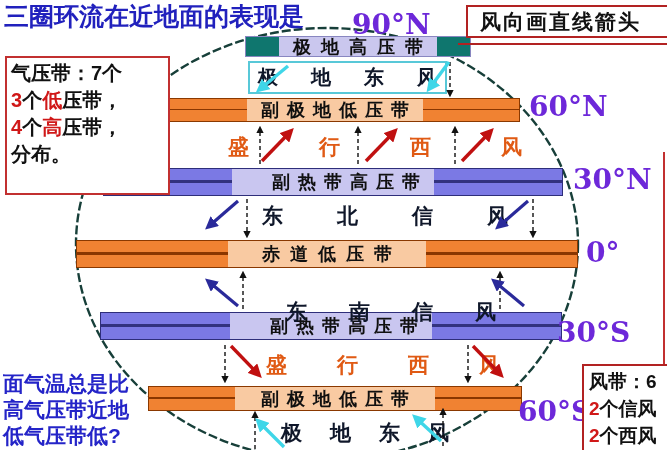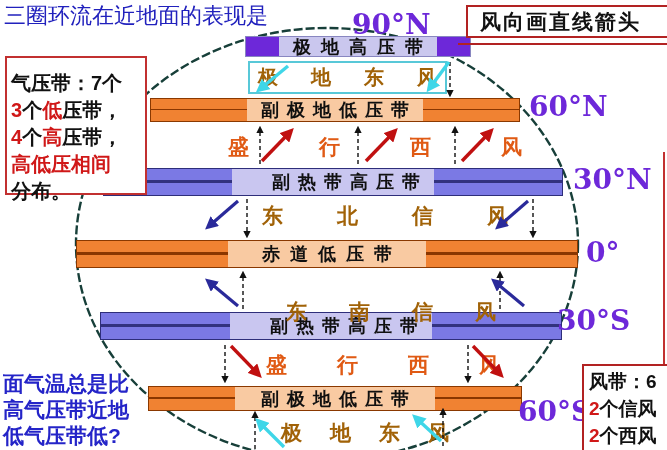--- a/index.html
+++ b/index.html
@@ -8,49 +8,49 @@
     font-family:"Liberation Sans","DejaVu Sans",sans-serif;
   }
   svg.layer{position:absolute;left:0;top:0;pointer-events:none;}
   #svg-base{z-index:1;}
   #svg-overlay{z-index:4;}
 
   
   .belt{position:absolute;z-index:2;display:flex;align-items:center;justify-content:center;box-sizing:border-box;}
   .belt-orange{background:linear-gradient(to bottom,#f08232 0 44%,#8a3600 44% 52%,#f08232 52% 100%);border:1px solid #8a3800;}
   .belt-blue{background:linear-gradient(to bottom,#7b79e4 0 44%,#32327e 44% 52%,#7b79e4 52% 100%);border:1px solid #2e2e7a;}
-  .belt-polar{background:#6d28d9;border:1px solid #8886c0;font-family:Liberation Serif, serif;}
+  .belt-polar{background:#0f766e;border:1px solid #8886c0;font-family:Liberation Serif, serif;}
   .belt-center{height:100%;display:flex;align-items:center;padding:0 14px;}
   .belt-orange .belt-center{background:#f9caa2;}
   .belt-blue .belt-center{background:#c9c6f0;padding-left:40px;}
   .belt-polar .belt-center{background:#cac7ee;}
   .belt-label{font-weight:bold;color:#101010;font-size:18px;white-space:nowrap;}
   .ls5{letter-spacing:10px;margin-right:-10px;}
   .ls6{letter-spacing:8px;margin-right:-8px;}
 
   
   .wind{position:absolute;z-index:3;font-weight:bold;font-size:21px;white-space:nowrap;}
-  .wind-navy{color:#a16207;}
+  .wind-navy{color:#0f172a;}
   .wind-orange{color:#e05a14;}
   .pe-box{position:absolute;left:248px;top:61px;width:199px;height:33px;z-index:3;
     border:2px solid #58c8d8;background:#fff;display:flex;align-items:center;justify-content:center;box-sizing:border-box;}
   .pe-box .wind-navy{letter-spacing:33px;margin-right:-33px;font-size:20px;}
 
   
   .lat{position:absolute;z-index:5;font-family:"DejaVu Serif","Liberation Serif",serif;
     font-weight:bold;font-size:28px;color:#6d28d9;white-space:nowrap;}
 
   
-  .title{position:absolute;left:4px;top:3px;z-index:6;font-size:22px;line-height:26px;
-    font-weight:normal;color:#2121bd;white-space:nowrap;}
+  .title{position:absolute;left:4px;top:3px;z-index:6;font-size:25px;line-height:26px;
+    font-weight:bold;color:#2121bd;white-space:nowrap;}
   .red{color:#d01818;}
   .blk{color:#111;}
-  .pressure-box{position:absolute;left:5px;top:56px;width:142px;height:139px;z-index:6;
+  .pressure-box{position:absolute;left:5px;top:56px;width:165px;height:139px;z-index:6;
     border:2px solid #c23030;background:#fff;font-size:20px;line-height:27px;font-weight:bold;
-    padding:12px 0 0 4px;box-sizing:border-box;white-space:nowrap;}
+    padding:2px 0 0 4px;box-sizing:border-box;white-space:nowrap;}
   .note-box{position:absolute;left:466px;top:5px;width:210px;height:33px;z-index:6;
     border:2px solid #b22222;display:flex;align-items:center;box-sizing:border-box;
     font-size:21px;font-weight:bold;color:#111;padding-left:12px;white-space:nowrap;letter-spacing:2px;}
   .note-underline{position:absolute;left:458px;top:43px;width:209px;height:2px;background:#b22222;z-index:6;}
   .edge-line{position:absolute;left:663px;top:152px;width:2px;height:212px;background:#c23030;z-index:6;}
   .wind-box{position:absolute;left:582px;top:364px;width:95px;height:95px;z-index:6;
     border:2px solid #b22222;background:#fff;font-size:19px;line-height:27px;font-weight:bold;color:#111;
     padding:2px 0 0 5px;box-sizing:border-box;white-space:nowrap;}
   .question{position:absolute;left:3px;top:371px;z-index:6;font-size:21px;line-height:26px;
     font-weight:bold;color:#2424c8;white-space:nowrap;}
@@ -163,32 +163,31 @@
     <line x1="528" y1="201" x2="498" y2="227" marker-end="url(#ah-navy)"></line>
     <line x1="238" y1="306" x2="208" y2="281" marker-end="url(#ah-navy)"></line>
     <line x1="524" y1="306" x2="494" y2="281" marker-end="url(#ah-navy)"></line>
   </g>
 </svg>
 
 <div class="lat" style="left:352px;top:8px;">90°N</div>
 <div class="lat" style="left:529px;top:90px;text-align:right;">60°N</div>
 <div class="lat" style="left:573px;top:163px;">30°N</div>
 <div class="lat" style="left:586px;top:236px;">0°</div>
-<div class="lat" style="left:557px;top:304px;">30°S</div>
+<div class="lat" style="left:557px;top:316px;">30°S</div>
 <div class="lat" style="left:518px;top:395px;">60°S</div>
 
 <div class="title">
   <div>三圈环流在近地面的表现是</div>
 </div>
 
 <div class="pressure-box">
   <div class="blk">气压带：7个</div>
   <div><span class="red">3</span><span class="blk">个</span><span class="red">低</span><span class="blk">压带，</span></div>
   <div><span class="red">4</span><span class="blk">个</span><span class="red">高</span><span class="blk">压带，</span></div>
-  <div class="red">高低压相间</div>
   <div class="blk">分布。</div>
 </div>
 
 <div class="note-box">
   <span>风向画直线箭头</span>
 </div>
 <div class="note-underline"></div>
 <div class="edge-line"></div>
 
 <div class="wind-box">

